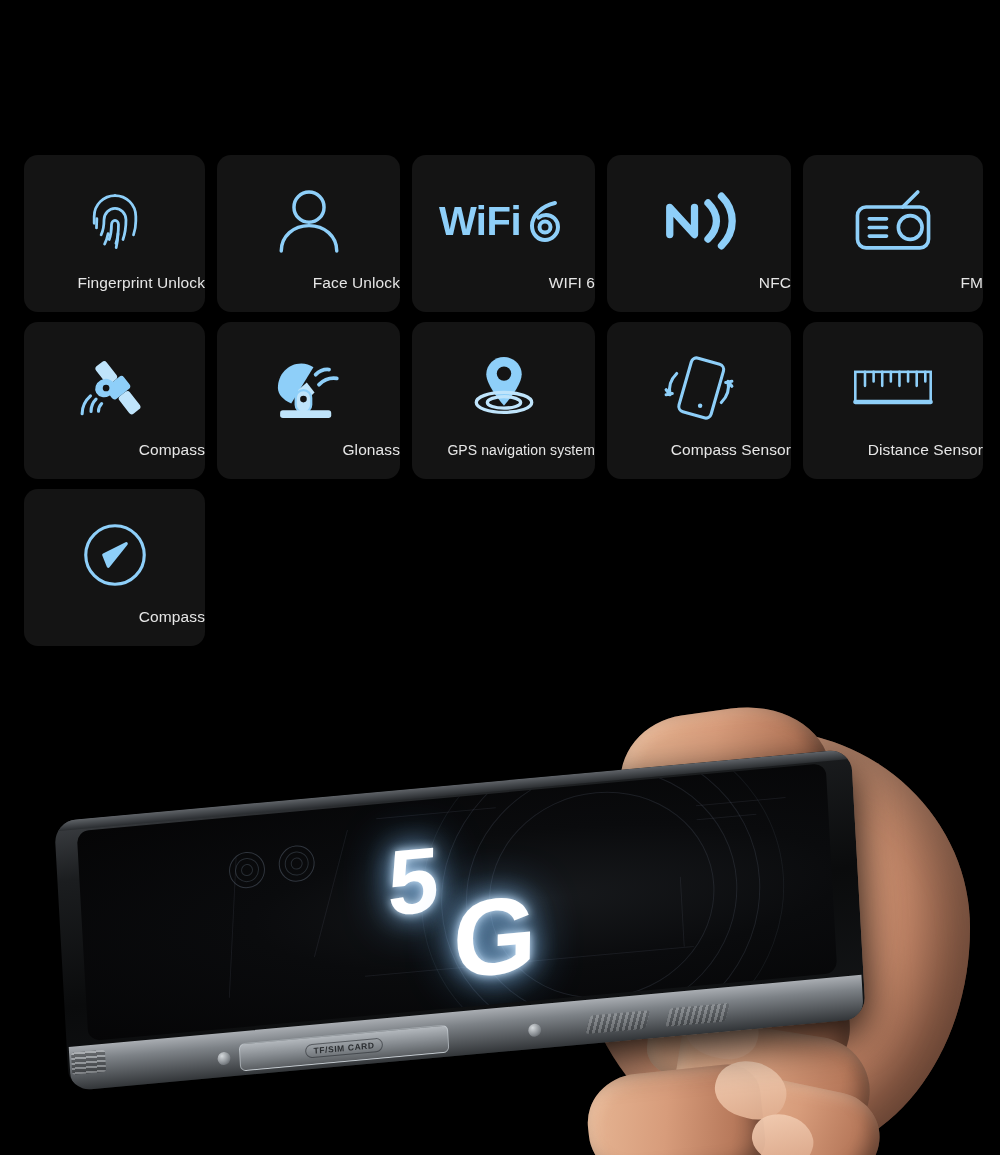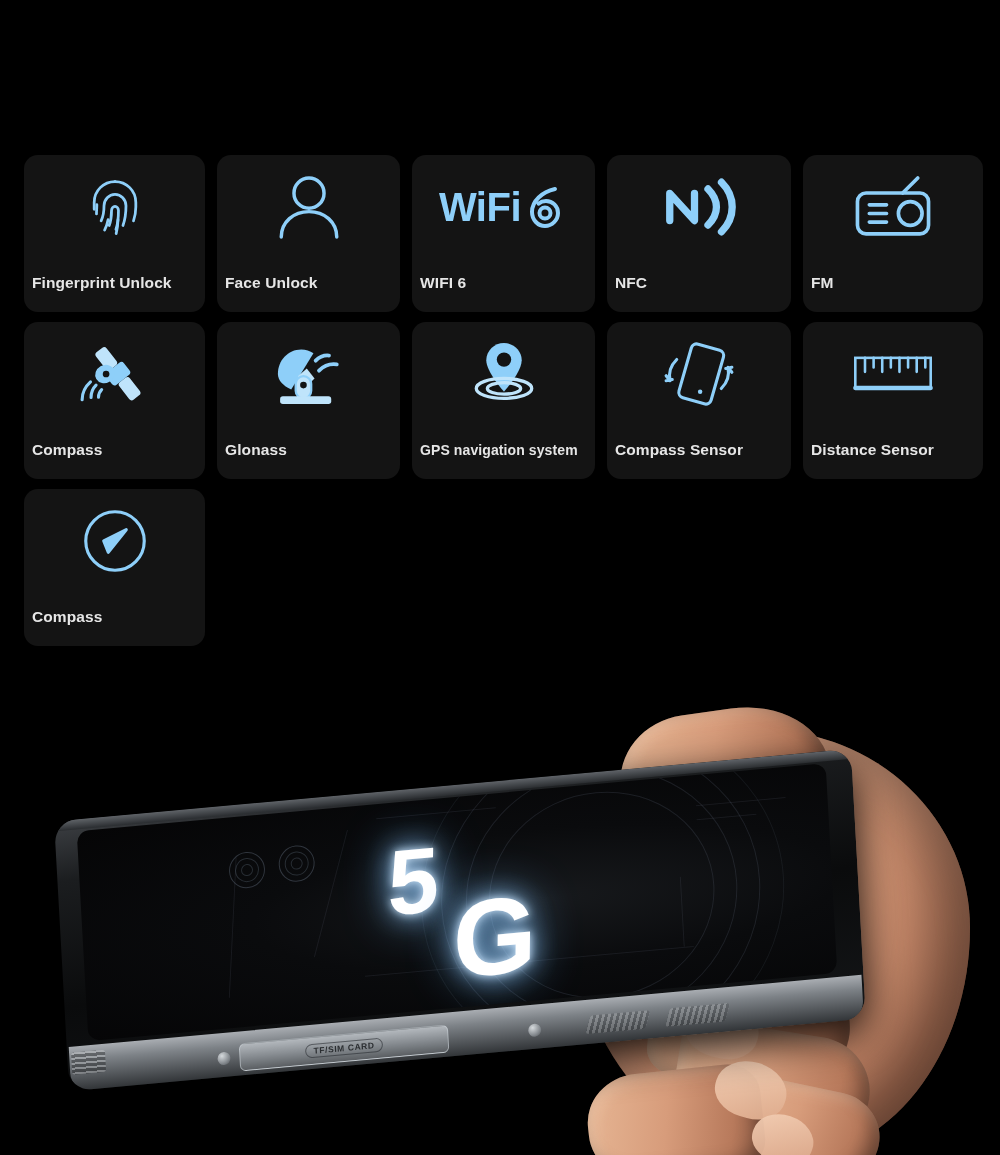--- a/index.html
+++ b/index.html
@@ -30,47 +30,46 @@
     row-gap: 10px;
   }
 
   .tile {
     background: #141414;
     border-radius: 14px;
     display: flex;
     flex-direction: column;
     align-items: center;
     justify-content: flex-start;
-    padding-top: 12px;
+    padding-top: 26px;
     position: relative;
     overflow: hidden;
   }
 
   .tile-icon {
     height: 80px;
     width: 100%;
     display: flex;
     align-items: center;
     justify-content: center;
   }
 
   .tile-icon svg { display: block; overflow: visible; }
 
   .tile-label {
     position: absolute;
     bottom: 20px;
-    left: 8px;
+    left: 0;
     right: 0;
-    text-align: left;
+    text-align: right;
     font-size: 15.5px;
     line-height: 18px;
     color: #e6e6e6;
     letter-spacing: 0.1px;
     white-space: nowrap;
-    font-weight: bold;
   }
 
   .tile-label.small { font-size: 14px; margin-top: 48px; }
 
   
   .wifi-word {
     display: flex;
     align-items: center;
     justify-content: center;
     gap: 1px;

